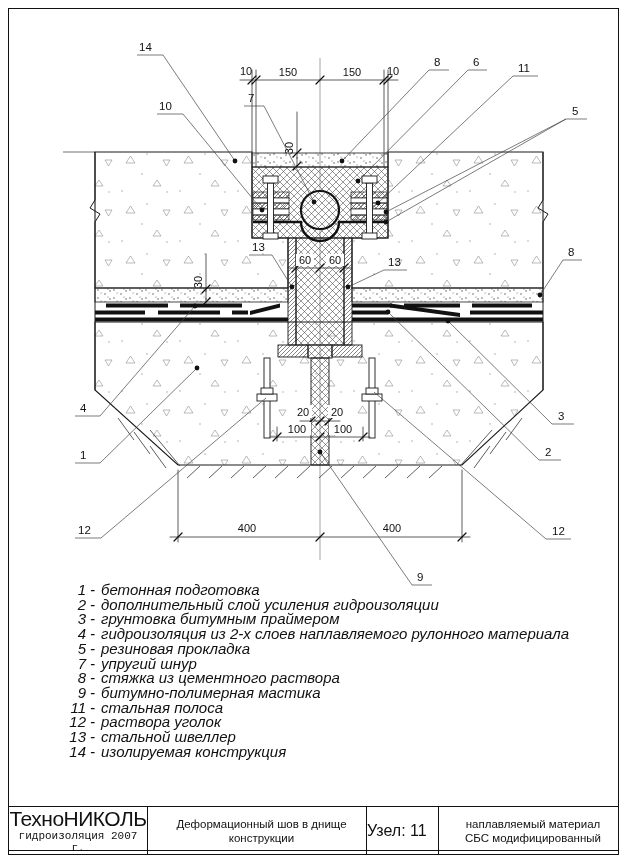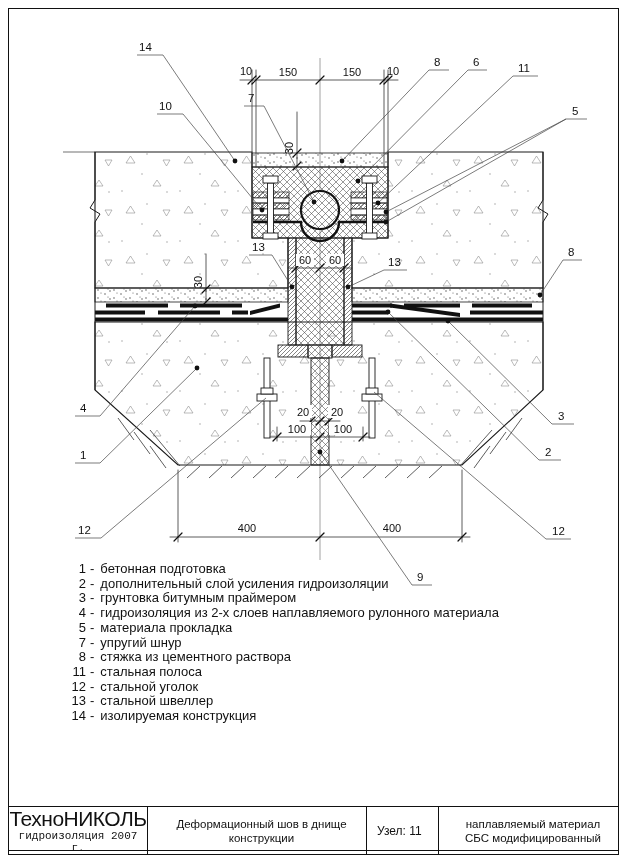--- a/index.html
+++ b/index.html
@@ -2,34 +2,34 @@
 <html><head>
 <meta charset="utf-8">
 <style>
   html,body{margin:0;padding:0;background:#e8e8e8;}
   .page{position:relative;width:627px;height:861px;background:#ffffff;
         font-family:"Liberation Sans",sans-serif;color:#111;overflow:hidden;}
   .page-border{position:absolute;left:8px;top:8px;width:611px;height:843px;
         border:1.3px solid #111;box-sizing:border-box;}
   svg text{font-family:"Liberation Sans",sans-serif;fill:#111;}
 
-  .legend{position:absolute;left:60px;top:562px;font-size:13px;line-height:14.72px;}
+  .legend{position:absolute;left:60px;top:583px;font-size:15px;line-height:14.72px;font-style:italic;}
   .lg-row{white-space:nowrap;}
   .lg-num{display:inline-block;width:26px;text-align:right;}
   .lg-sep{display:inline-block;margin:0 6px 0 4px;}
 
   .tb{position:absolute;left:8px;top:806px;width:611px;height:49px;box-sizing:border-box;
       border:1.3px solid #111;display:grid;grid-template-columns:138px 219px 72px 1fr;text-align:center;}
   .tb-cell{display:flex;flex-direction:column;justify-content:center;box-sizing:border-box;overflow:hidden;}
   .tb-cell + .tb-cell{border-left:1.2px solid #111;}
   .tb-brand{align-items:center;}
   .brand-main{font-size:21px;letter-spacing:-0.5px;line-height:22px;}
   .brand-sub{font-size:11px;line-height:12px;font-family:Liberation Mono, monospace;}
   .tb-title,.tb-material{padding-left:9px;font-size:11.5px;line-height:14px;}
-  .tb-node{align-items:flex-start;padding-left:10px;font-size:12px;}
+  .tb-node{align-items:flex-start;font-size:16px;}
 </style>
 </head>
 <body>
 
 <div class="page">
   <div class="page-border"></div>
 
   <svg width="627" height="600" viewBox="0 0 627 600" style="position:absolute;left:0;top:0;">
     <defs>
       <pattern id="conc" width="58" height="50" patternUnits="userSpaceOnUse">
@@ -322,40 +322,43 @@
 
       <div class="lg-row">
         <span class="lg-num">3</span><span class="lg-sep">-</span><span class="lg-text">грунтовка битумным праймером</span>
       </div>
 
       <div class="lg-row">
         <span class="lg-num">4</span><span class="lg-sep">-</span><span class="lg-text">гидроизоляция из 2-х слоев наплавляемого рулонного материала</span>
       </div>
 
       <div class="lg-row">
-        <span class="lg-num">5</span><span class="lg-sep">-</span><span class="lg-text">материала прокладка</span>
+        <span class="lg-num">5</span><span class="lg-sep">-</span><span class="lg-text">резиновая прокладка</span>
       </div>
 
 
       <div class="lg-row">
         <span class="lg-num">7</span><span class="lg-sep">-</span><span class="lg-text">упругий шнур</span>
       </div>
 
       <div class="lg-row">
         <span class="lg-num">8</span><span class="lg-sep">-</span><span class="lg-text">стяжка из цементного раствора</span>
       </div>
 
+      <div class="lg-row">
+        <span class="lg-num">9</span><span class="lg-sep">-</span><span class="lg-text">битумно-полимерная мастика</span>
+      </div>
 
 
       <div class="lg-row">
         <span class="lg-num">11</span><span class="lg-sep">-</span><span class="lg-text">стальная полоса</span>
       </div>
 
       <div class="lg-row">
-        <span class="lg-num">12</span><span class="lg-sep">-</span><span class="lg-text">стальной уголок</span>
+        <span class="lg-num">12</span><span class="lg-sep">-</span><span class="lg-text">раствора уголок</span>
       </div>
 
       <div class="lg-row">
         <span class="lg-num">13</span><span class="lg-sep">-</span><span class="lg-text">стальной швеллер</span>
       </div>
 
       <div class="lg-row">
         <span class="lg-num">14</span><span class="lg-sep">-</span><span class="lg-text">изолируемая конструкция</span>
       </div>
     </div>

